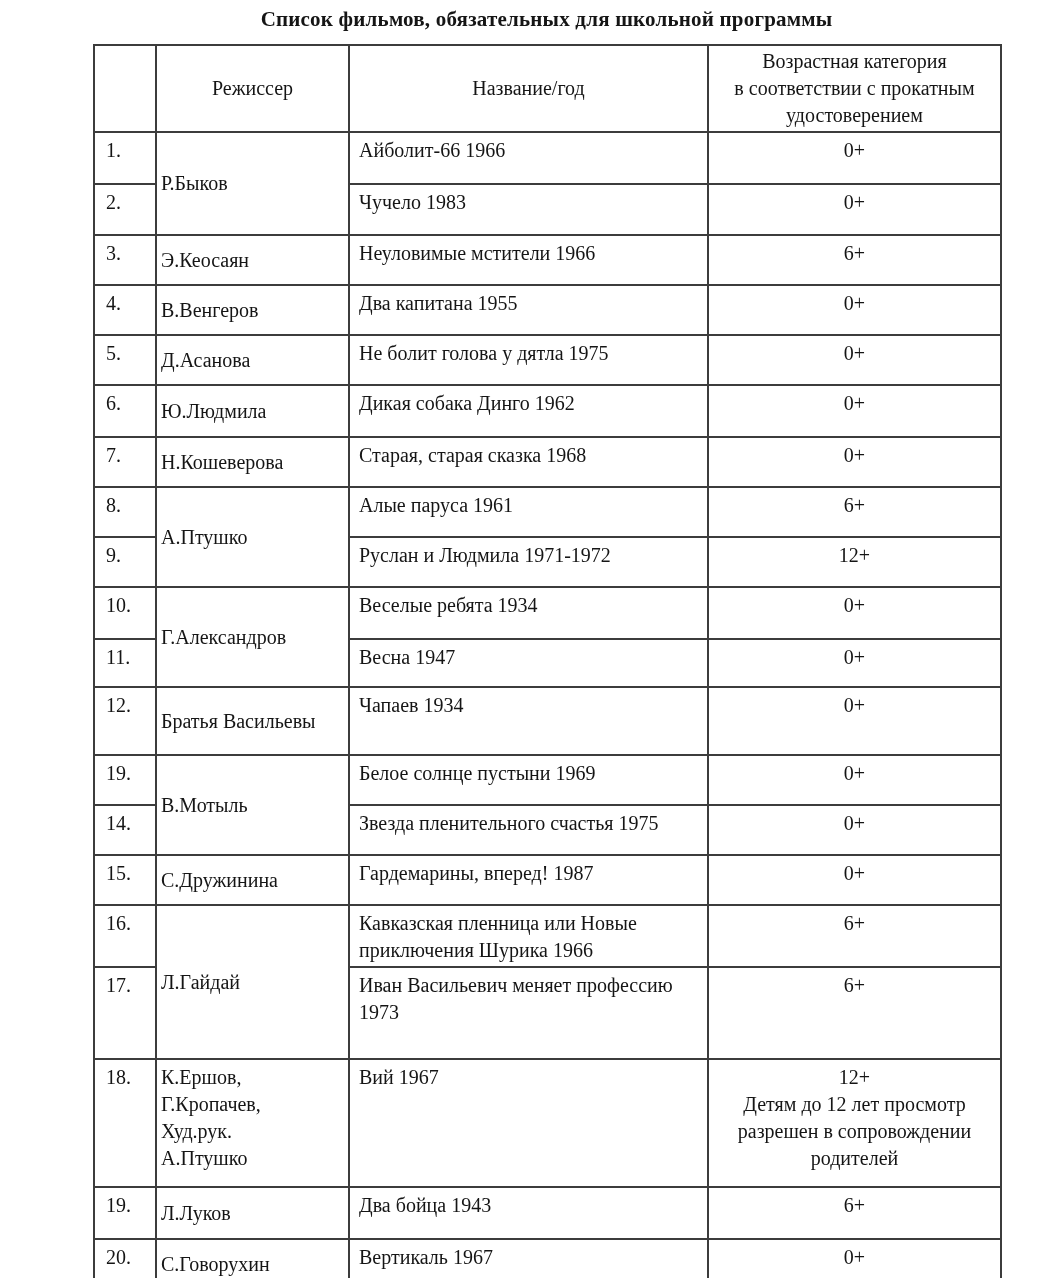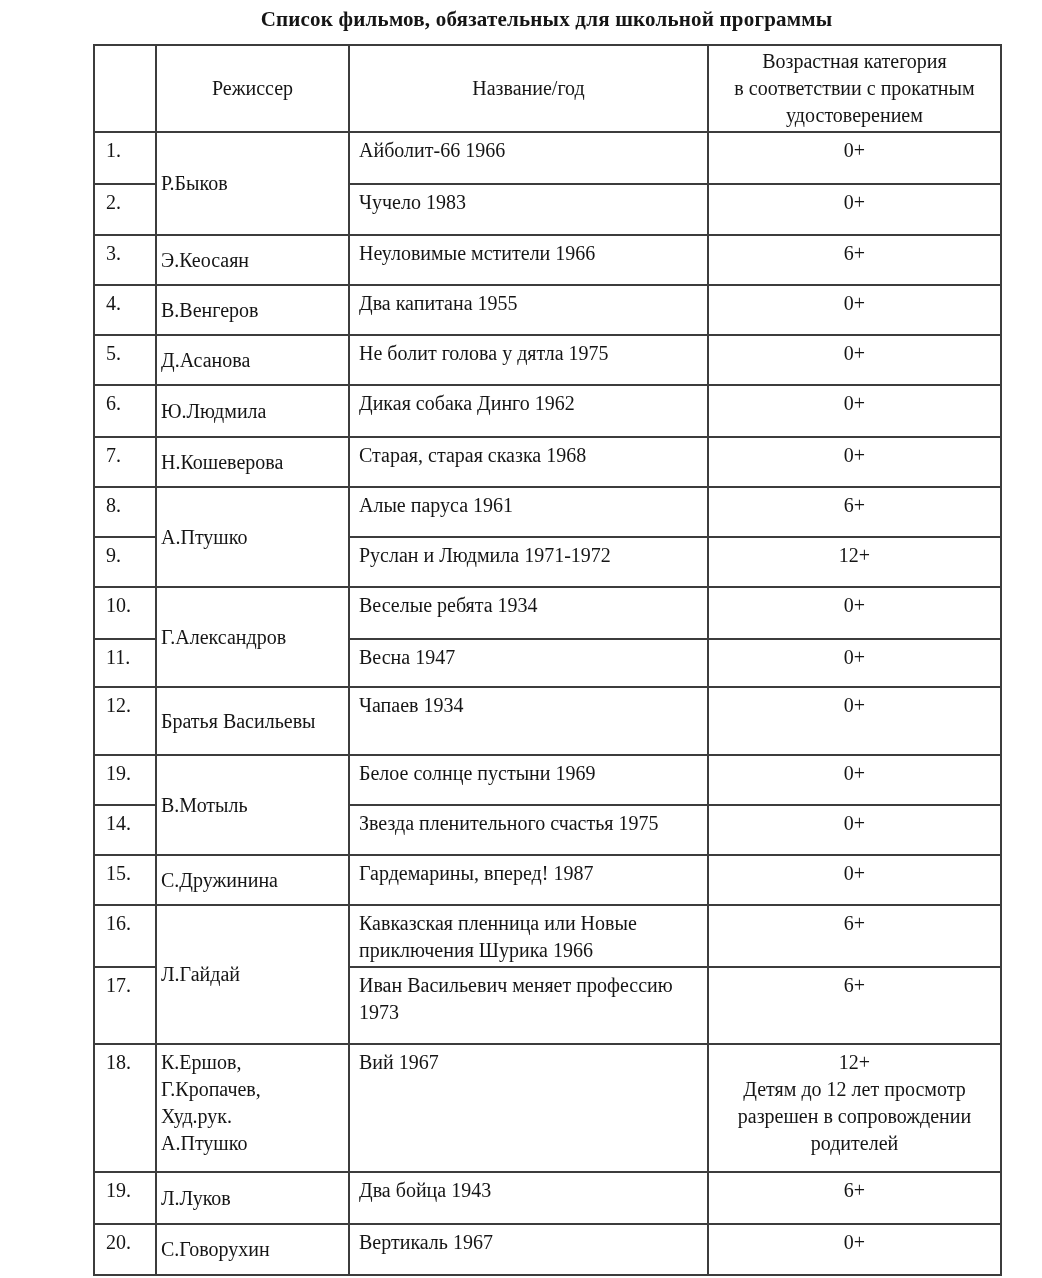--- a/index.html
+++ b/index.html
@@ -199,21 +199,21 @@
         <td class="age">0+</td>
       </tr>
 
       <tr style="height:58px">
         <td class="num">16.</td>
         <td class="dir" rowspan="2">Л.Гайдай</td>
         <td class="name">Кавказская пленница или Новые
 приключения Шурика 1966</td>
         <td class="age">6+</td>
       </tr>
-      <tr style="height:77px">
+      <tr style="height:92px">
         <td class="num">17.</td>
         <td class="name">Иван Васильевич меняет профессию
 1973</td>
         <td class="age">6+</td>
       </tr>
 
       <tr style="height:128px">
         <td class="num">18.</td>
         <td class="dir v-top">К.Ершов,
 Г.Кропачев,

